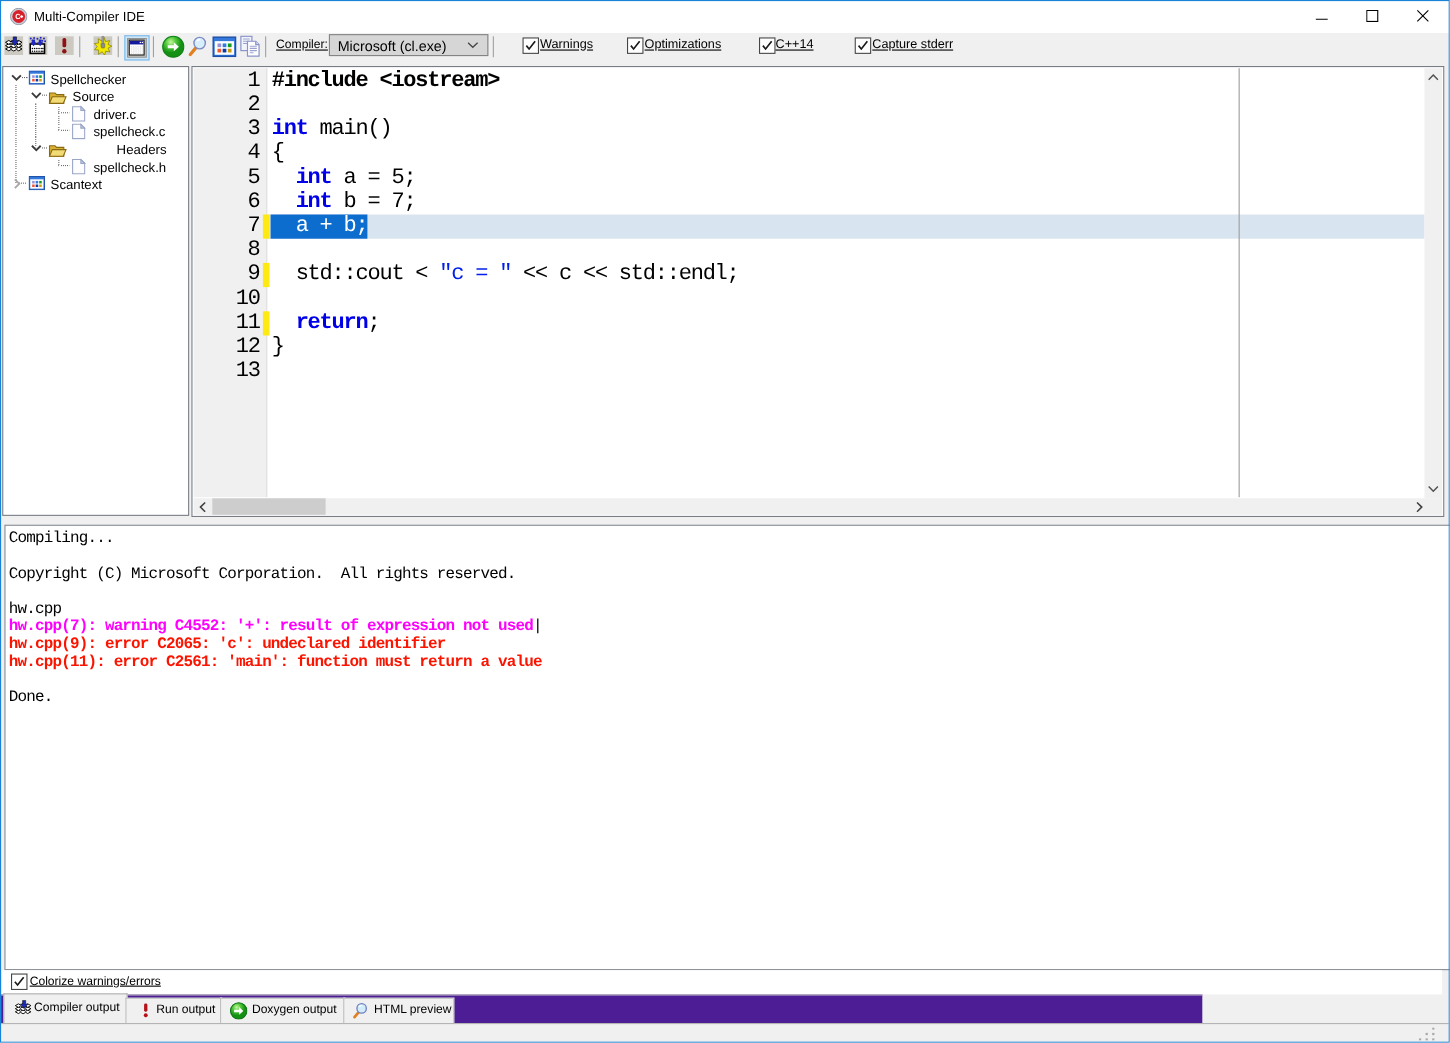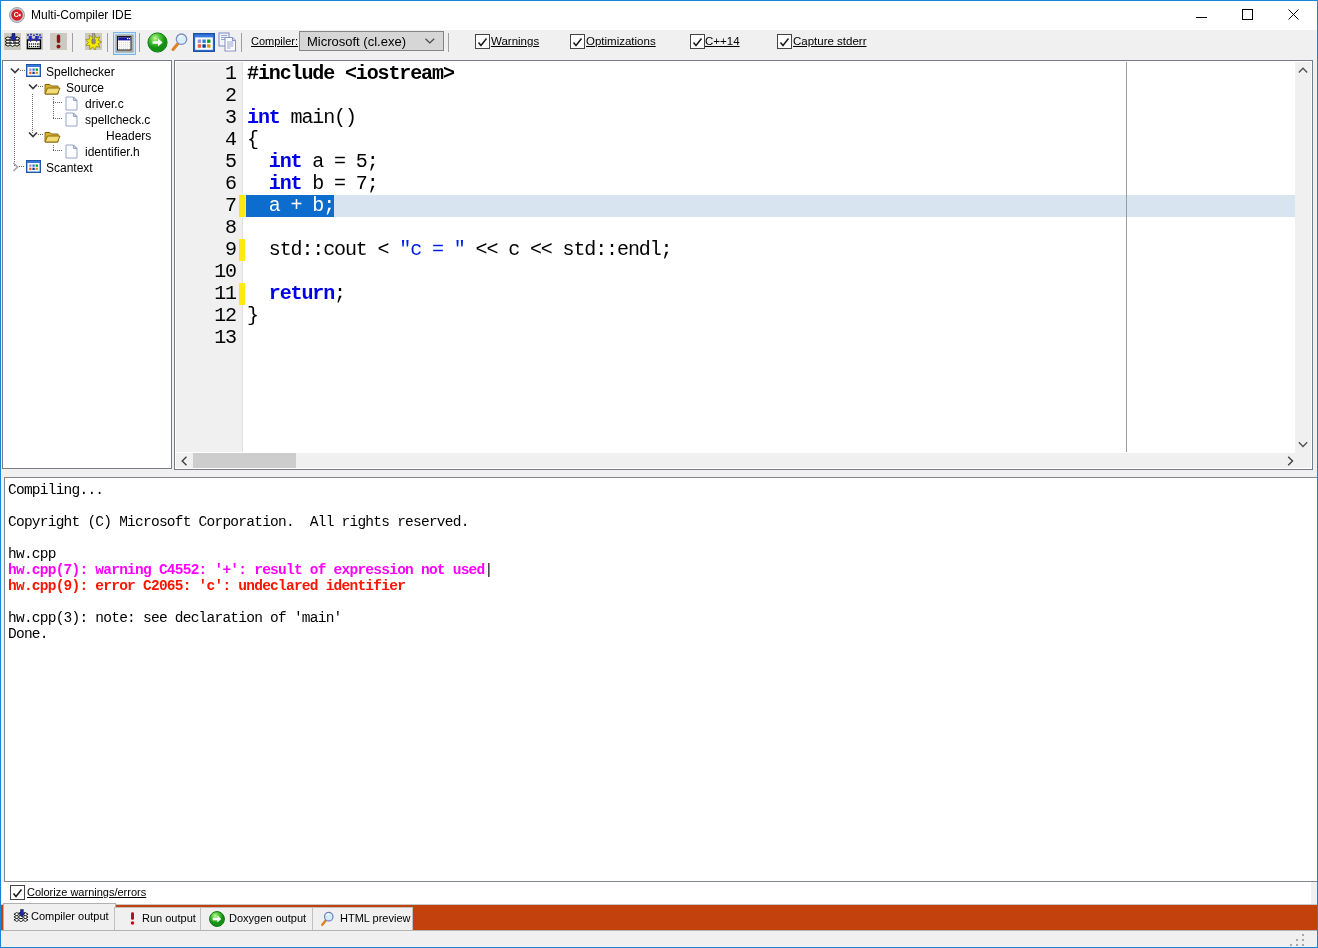--- a/index.html
+++ b/index.html
@@ -276,21 +276,21 @@
   <svg class="abs" style="left:65px;top:144px;" width="13" height="15" viewBox="0 0 13 15">
     <path d="M1 1 L8.5 1 L12 4.5 L12 14 L1 14 Z" fill="#fdfdff" stroke="#9aa6c8" stroke-width="1"></path>
     <path d="M8.5 1 L8.5 4.5 L12 4.5 Z" fill="#c9d0e4" stroke="#9aa6c8" stroke-width="1"></path>
   </svg>
 
   <div class="treelabel" style="left:46px;top:65px;">Spellchecker</div>
   <div class="treelabel" style="left:66px;top:81px;">Source</div>
   <div class="treelabel" style="left:85px;top:97px;">driver.c</div>
   <div class="treelabel" style="left:85px;top:113px;">spellcheck.c</div>
   <div class="treelabel" style="left:66px;top:129px;margin-left:40px;">Headers</div>
-  <div class="treelabel" style="left:85px;top:145px;">identifier.h</div>
+  <div class="treelabel" style="left:85px;top:145px;">spellcheck.h</div>
   <div class="treelabel" style="left:46px;top:161px;">Scantext</div>
 </div>
 
 <div class="abs" id="editorpanel">
   <div id="gutter"></div>
   <div id="editlines">
 
     <div class="abs" style="left:68px;top:134px;width:1052px;height:22px;background:#d9e4f1;"></div>
     <div class="abs" style="left:71px;top:134px;width:88px;height:22px;background:#0d6dce;"></div>
 
@@ -344,31 +344,31 @@
       </svg>
   </div>
 </div>
 
 <div class="abs" id="outputpanel">
   <div class="outline mono" style="top:4px;">Compiling...</div>
   <div class="outline mono" style="top:36px;">Copyright (C) Microsoft Corporation.  All rights reserved.</div>
   <div class="outline mono" style="top:68px;">hw.cpp</div>
   <div class="outline mono" style="top:84px;color:#ff00ff;font-weight:bold;">hw.cpp(7): warning C4552: '+': result of expression not used<span style="color:#000;font-weight:normal;">|</span></div>
   <div class="outline mono" style="top:100px;color:#fb1400;font-weight:bold;">hw.cpp(9): error C2065: 'c': undeclared identifier</div>
-  <div class="outline mono" style="top:132px;">hw.cpp(3): note: see declaration of 'main'</div>
+  <div class="outline mono" style="top:116px;color:#fb1400;font-weight:bold;">hw.cpp(11): error C2561: 'main': function must return a value</div>
   <div class="outline mono" style="top:148px;">Done.</div>
 </div>
 
 <div class="abs" style="left:2px;top:882px;width:1309px;height:22px;background:#fff;"></div>
 <div class="cb" style="left:10px;top:885px;"><svg width="13" height="13">
       <path d="M2.5 6.5 L5 9.5 L10.5 2.5" stroke="#1a1a1a" stroke-width="1.5" fill="none"></path>
     </svg></div>
 <div class="cblabel" style="left:27px;top:886px;font-size:11px;">Colorize warnings/errors</div>
 
-<div class="abs" id="tabbar" style="left:1px;top:904px;width:1316px;height:25px;background:#c2410c;border-top:1px solid #c8c8c8;">
+<div class="abs" id="tabbar" style="left:1px;top:904px;width:1092px;height:25px;background:#4c1d95;border-top:1px solid #c8c8c8;">
   <div class="abs" style="left:2px;top:-2px;width:111px;height:27px;background:#f0f0f0;border:1px solid #b0b0b0;border-bottom:none;">
     <svg style="position:absolute;left:9px;top:5px;" width="16" height="16" viewBox="0 0 17 17">
       <g stroke="#000" stroke-width="0.9" fill="#fff">
         <path d="M1 11.5 L4 9.8 L6 11 L8.5 9.6 L11 11 L13 9.8 L16 11.5 L13 13.2 L11 12 L8.5 13.4 L6 12 L4 13.2 Z"></path>
         <path d="M1 8.5 L4 6.8 L6 8 L8.5 6.6 L11 8 L13 6.8 L16 8.5 L13 10.2 L11 9 L8.5 10.4 L6 9 L4 10.2 Z"></path>
         <path d="M1 5.5 L4 3.8 L6 5 L8.5 3.6 L11 5 L13 3.8 L16 5.5 L13 7.2 L11 6 L8.5 7.4 L6 6 L4 7.2 Z"></path>
       </g>
       <path d="M8 0.5 L11 0.5 L11 4 L13 4 L9.5 8.5 L6 4 L8 4 Z" fill="#1c28b8" stroke="#000" stroke-width="0.5"></path>
     </svg>
     <div class="tabtxt" style="left:27px;">Compiler output</div>

